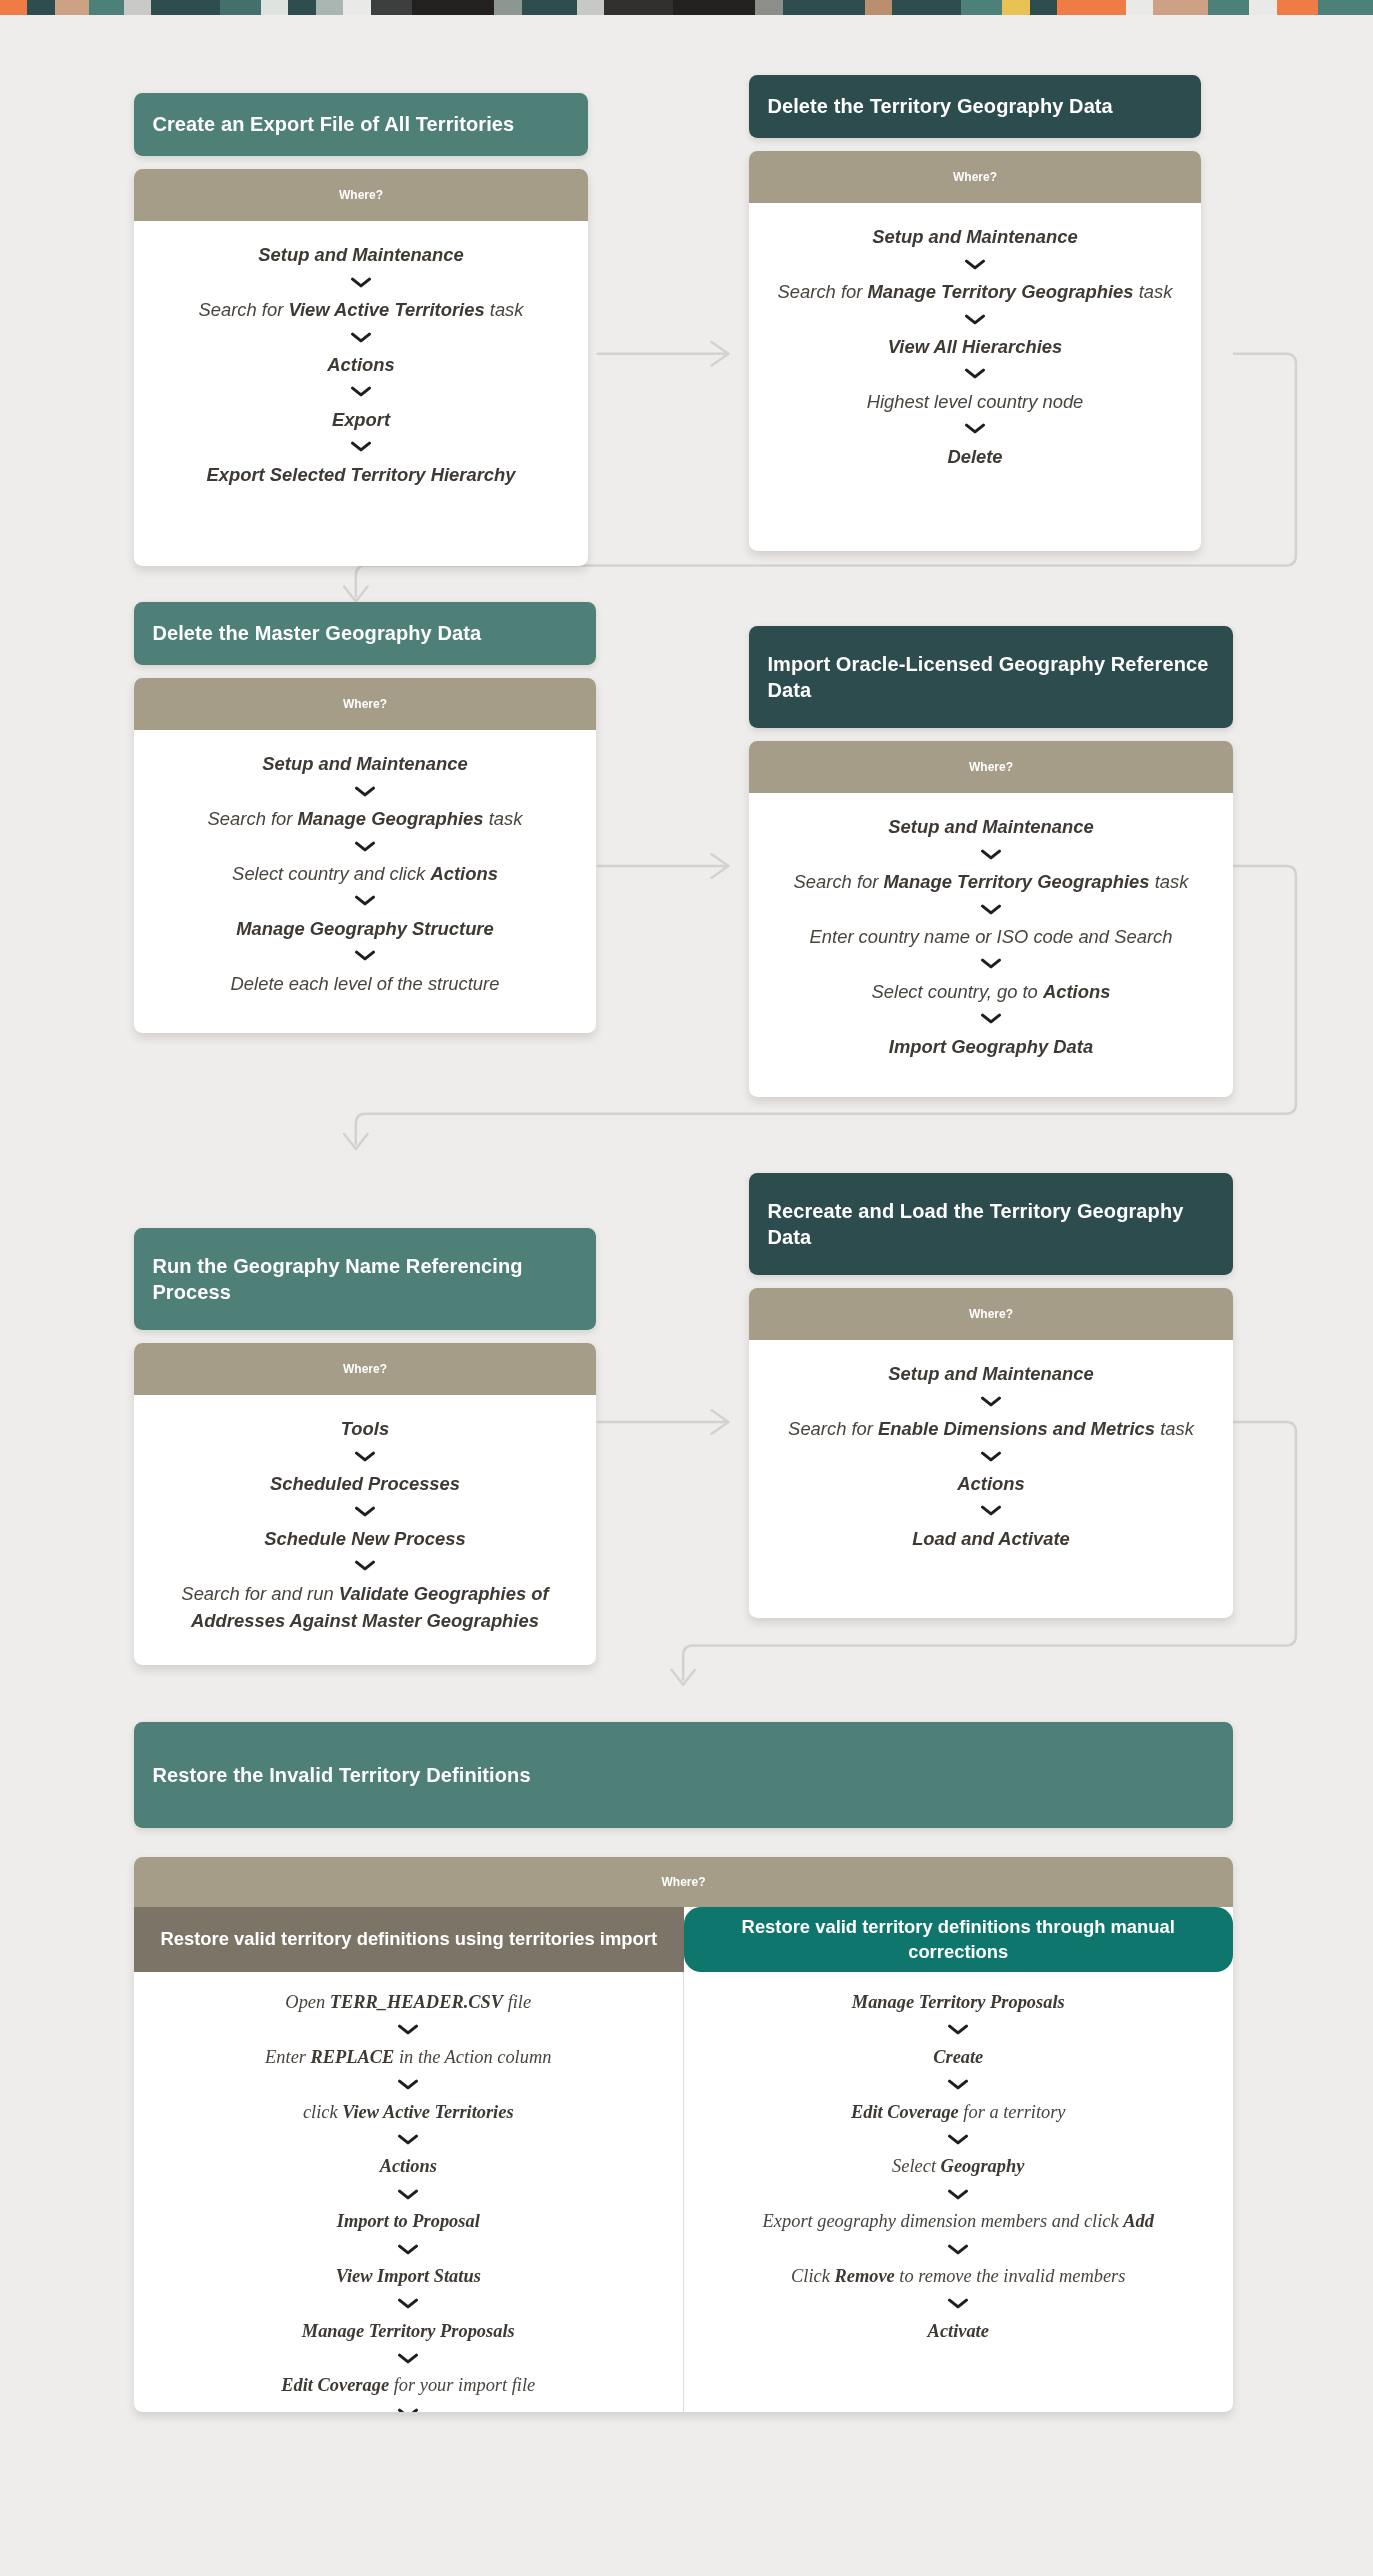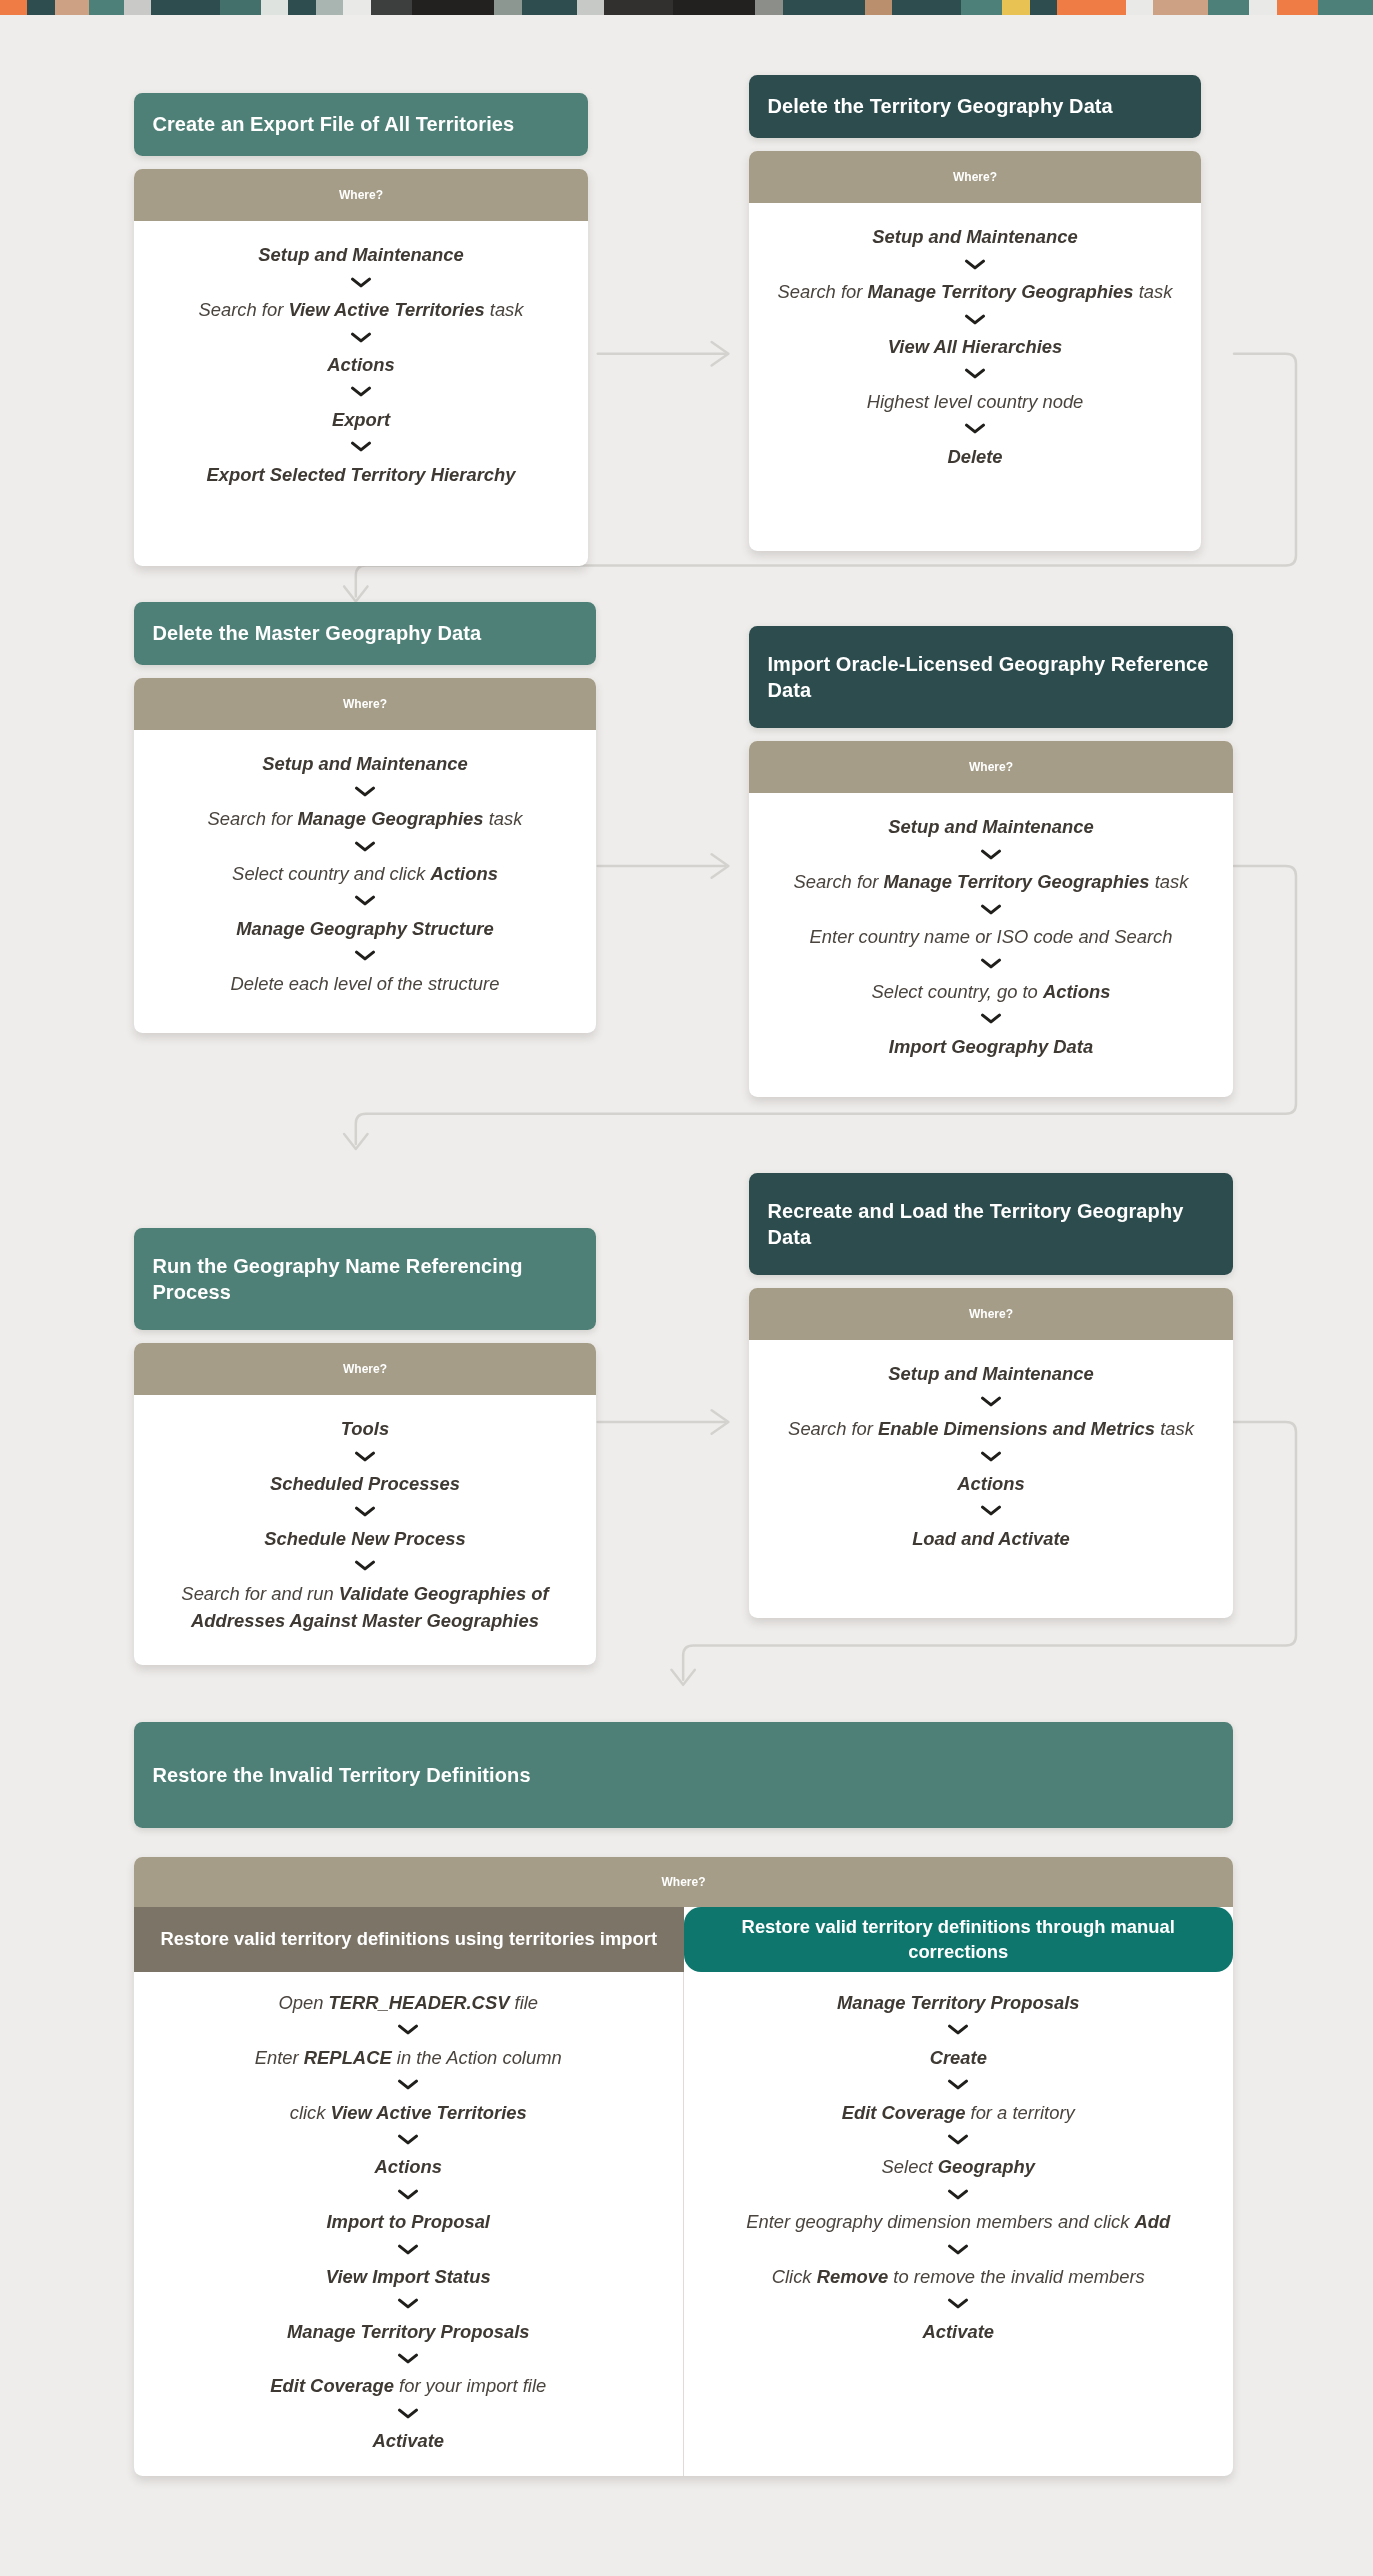--- a/index.html
+++ b/index.html
@@ -54,21 +54,21 @@
   .card.bottom .title { min-height: 106px; margin-bottom: 29px; }
   .card.bottom .wherebar { height: 50px; }
   .subheads { display: flex; }
   .subhead {
     width: 50%; min-height: 65px; padding: 6.7px 25px;
     display: flex; align-items: center; justify-content: center; text-align: center;
     color: #ffffff; font-weight: 700; font-size: 18.4px; line-height: 1.35;
   }
   .subhead.shL { background: #7c7466; }
   .subhead.shR { background: #0f766e; border-radius: 17px; }
-  .cols { display: flex; height: 504px; }
+  .cols { display: flex; height: 440px; font-family: Liberation Serif, serif; }
   .col { width: 50%; padding: 17px 20px 25px; }
   .col.first { border-right: 1.7px solid #dedcd9; }
 </style>
 </head>
 <body>
 
 <div class="page">
 
   <div class="banner"></div>
 
@@ -365,21 +365,21 @@
               <svg width="22" height="11" viewBox="0 0 26 13">
                 <path d="M3 2.5 L13 10.5 L23 2.5" fill="none" stroke="#211f1c" stroke-width="3.6" stroke-linecap="round" stroke-linejoin="round"></path>
               </svg>
             </div>
             <div class="step"><span>Select </span><span class="b">Geography</span></div>
             <div class="chev">
               <svg width="22" height="11" viewBox="0 0 26 13">
                 <path d="M3 2.5 L13 10.5 L23 2.5" fill="none" stroke="#211f1c" stroke-width="3.6" stroke-linecap="round" stroke-linejoin="round"></path>
               </svg>
             </div>
-            <div class="step"><span>Enter geography dimension members and click </span><span class="b">Add</span></div>
+            <div class="step"><span>Export geography dimension members and click </span><span class="b">Add</span></div>
             <div class="chev">
               <svg width="22" height="11" viewBox="0 0 26 13">
                 <path d="M3 2.5 L13 10.5 L23 2.5" fill="none" stroke="#211f1c" stroke-width="3.6" stroke-linecap="round" stroke-linejoin="round"></path>
               </svg>
             </div>
             <div class="step"><span>Click </span><span class="b">Remove</span><span> to remove the invalid members</span></div>
             <div class="chev">
               <svg width="22" height="11" viewBox="0 0 26 13">
                 <path d="M3 2.5 L13 10.5 L23 2.5" fill="none" stroke="#211f1c" stroke-width="3.6" stroke-linecap="round" stroke-linejoin="round"></path>
               </svg>

